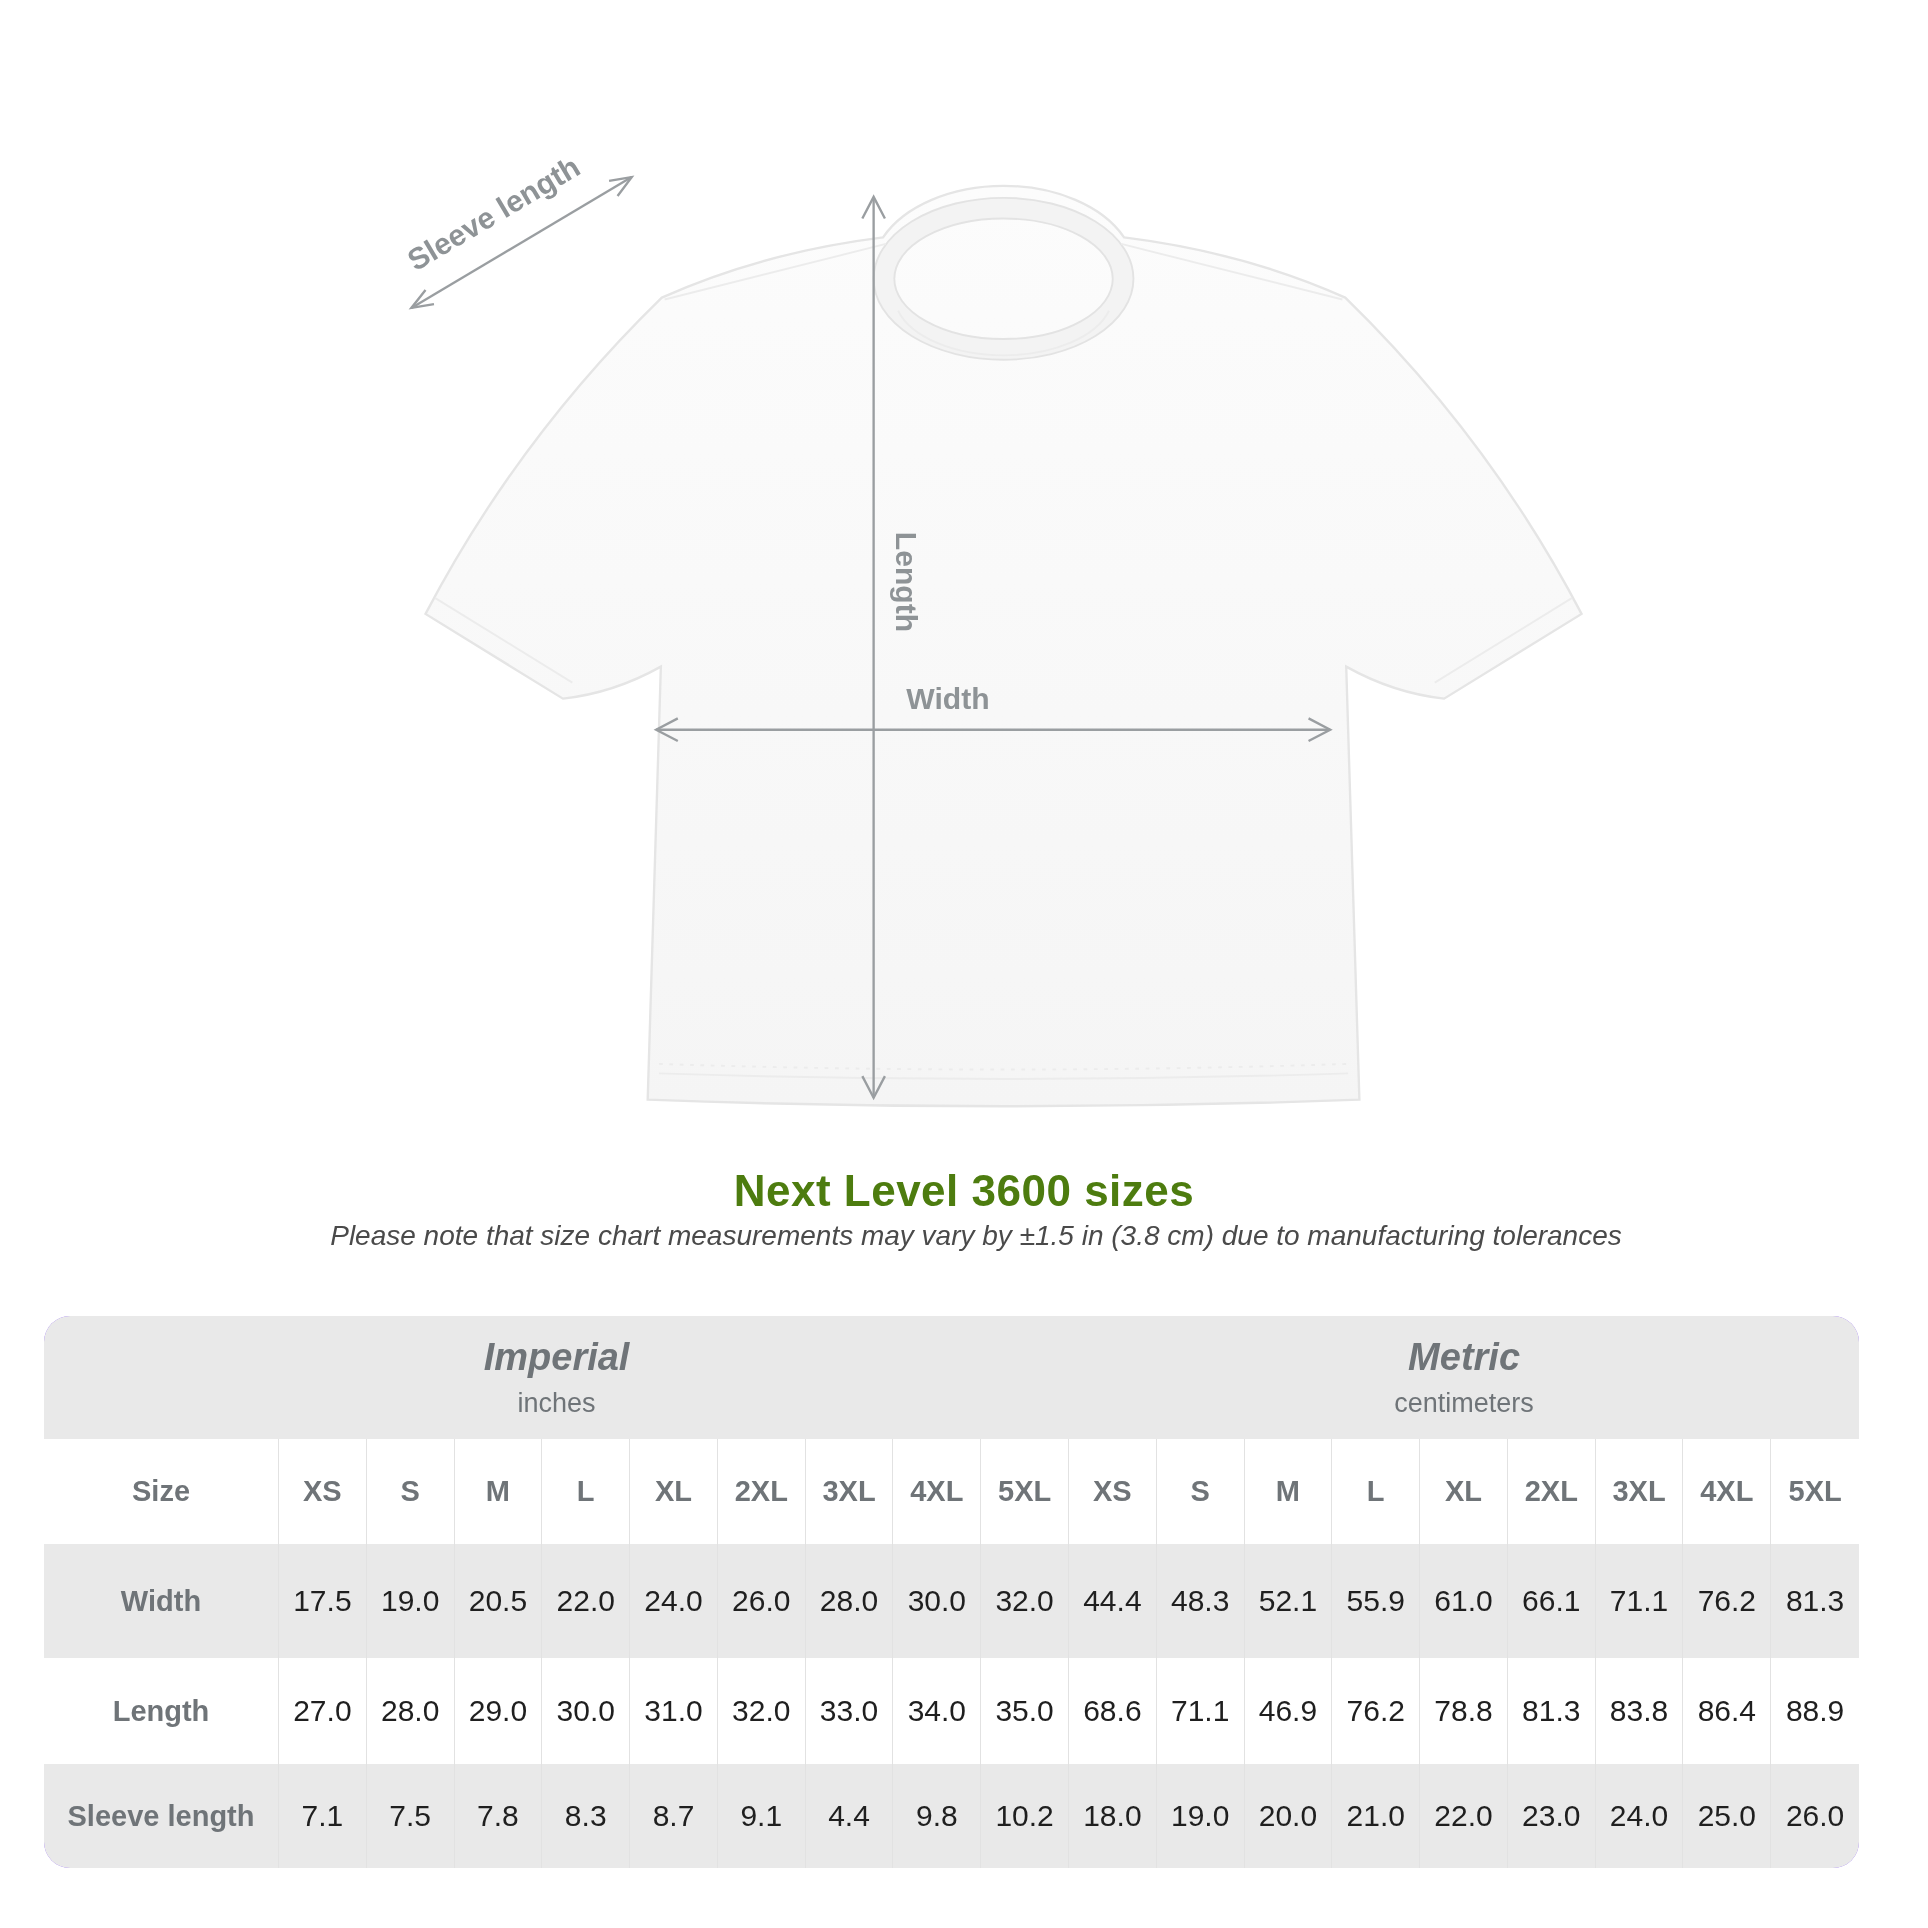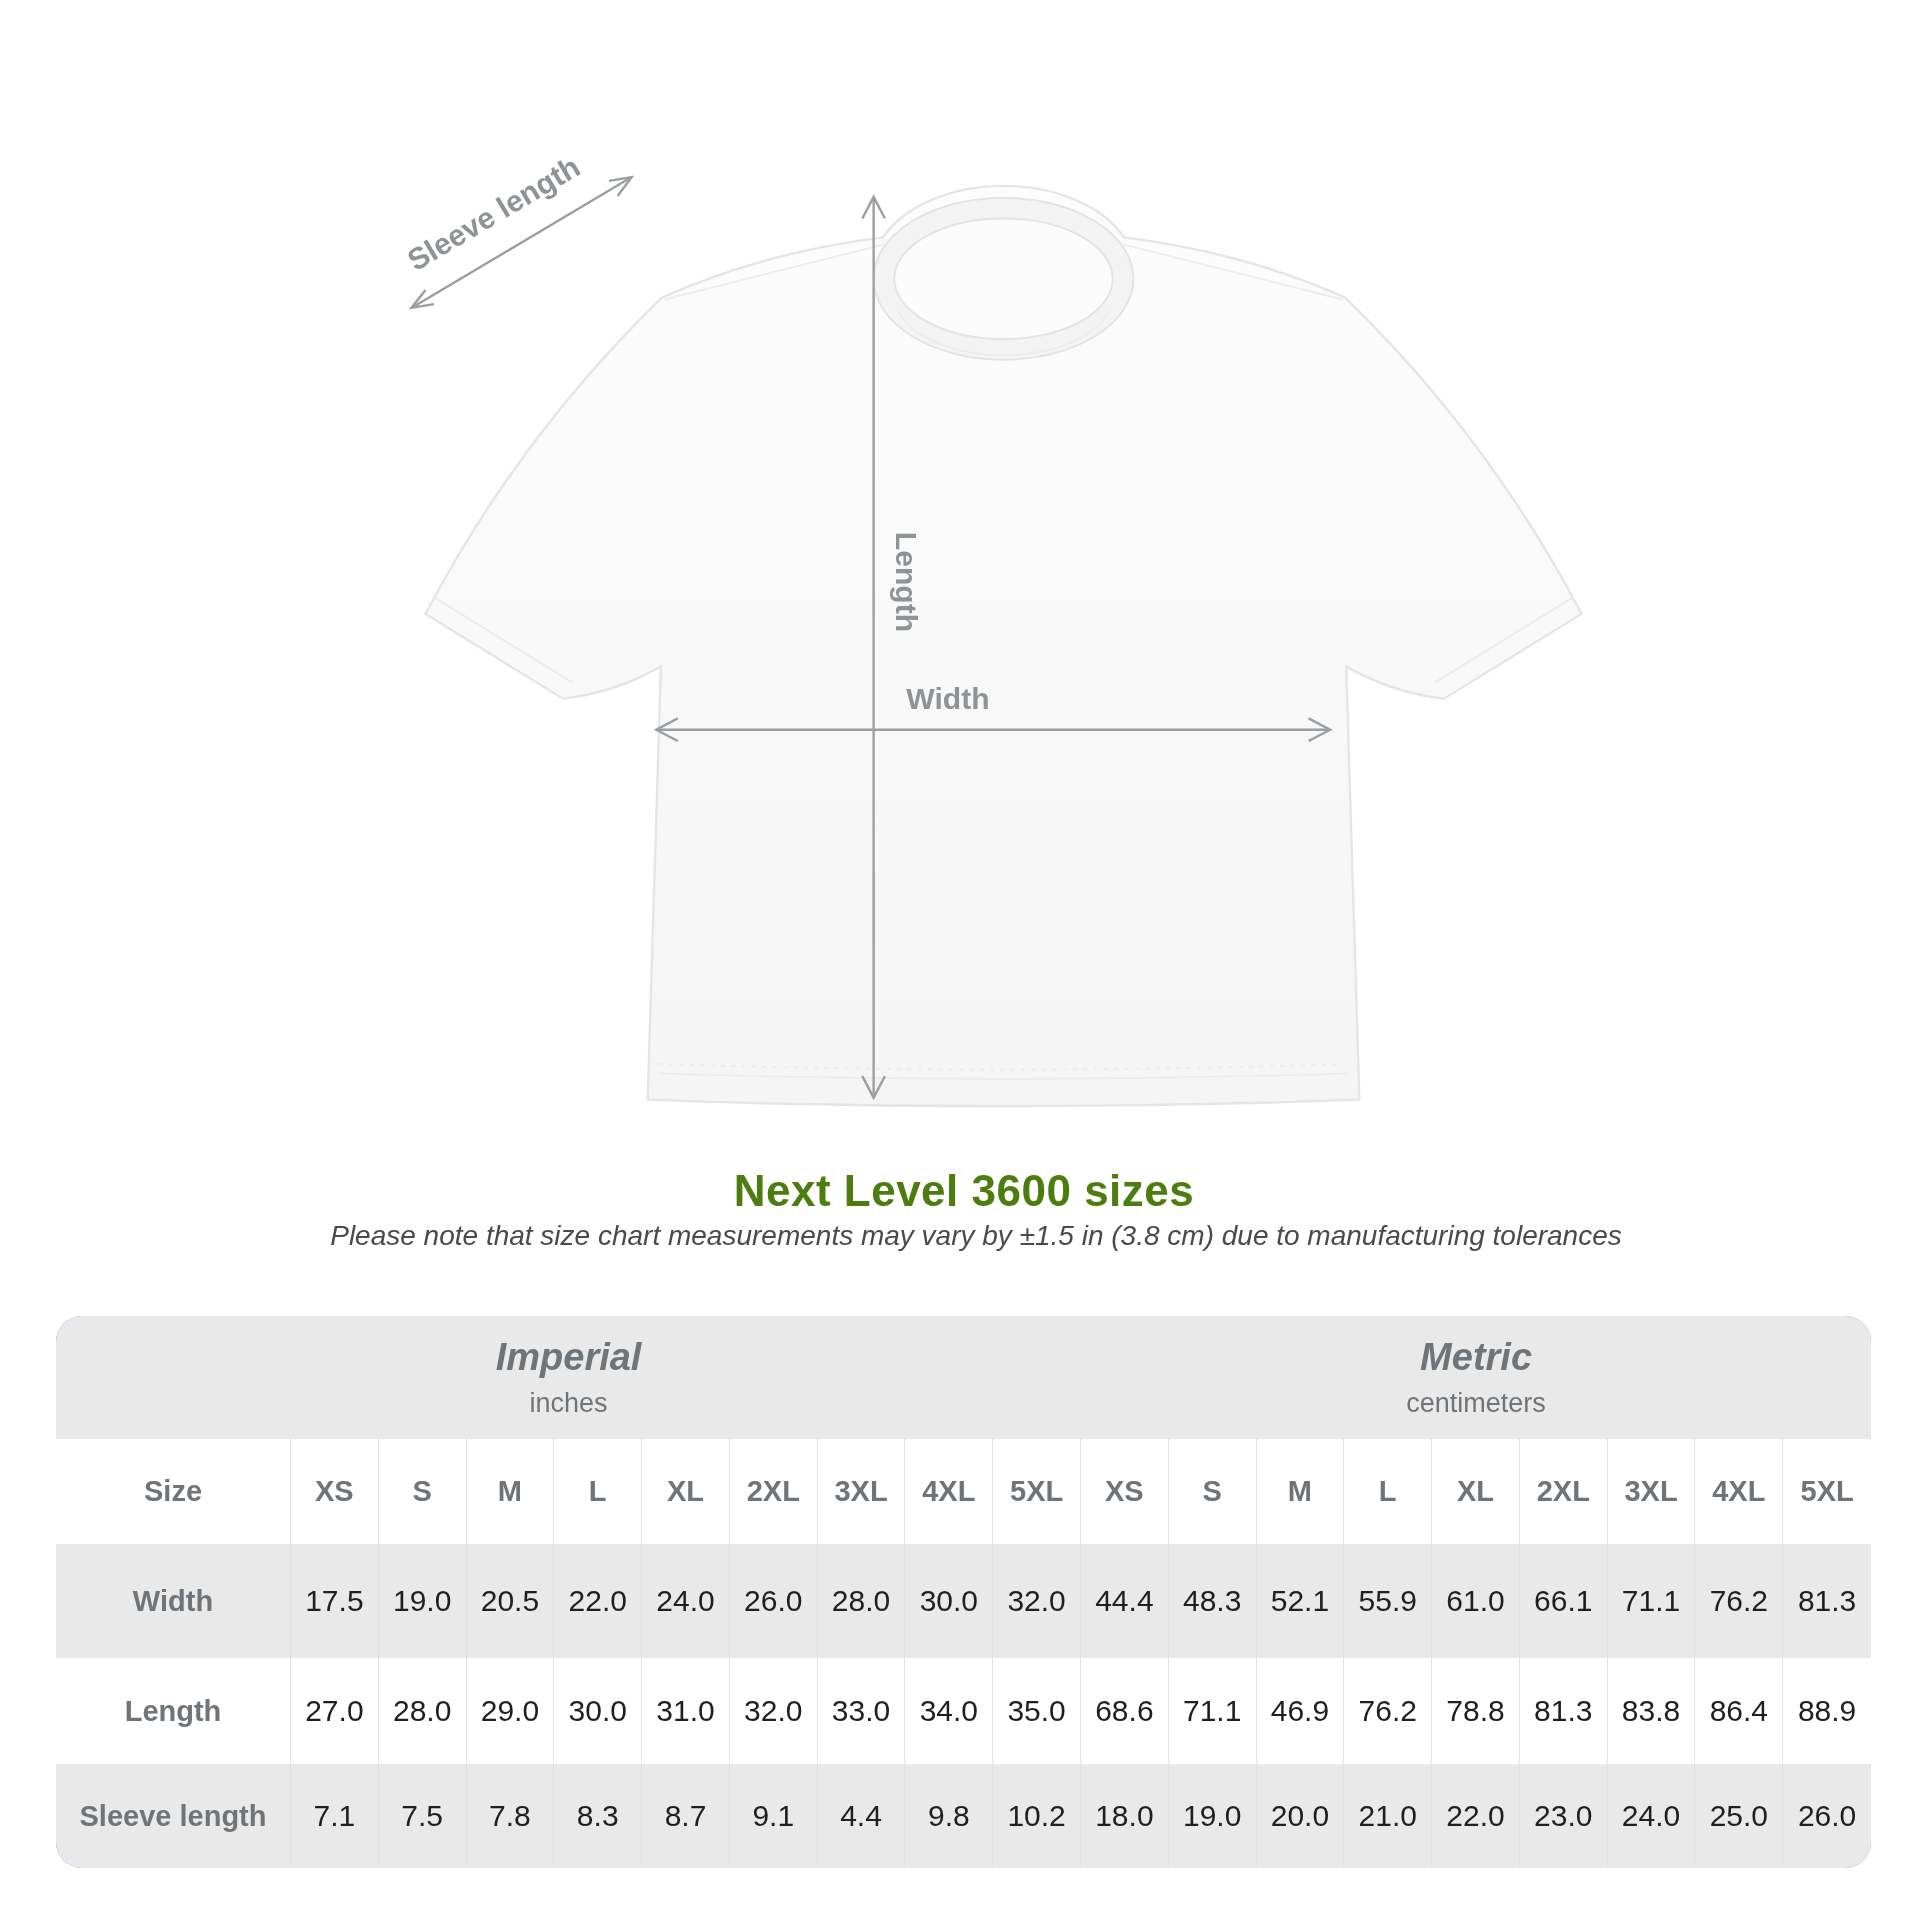--- a/index.html
+++ b/index.html
@@ -14,21 +14,21 @@
   .dim-line{stroke:#9a9ea1;stroke-width:2.5;fill:none;}
   .seam{stroke:#ececec;stroke-width:2;fill:none;}
 
   
   .title{position:absolute;left:0;top:1166px;width:1928px;text-align:center;
          font-size:44px;font-weight:700;color:#4d7c0f;letter-spacing:0.5px;}
   .subtitle{position:absolute;left:0;top:1220px;width:1928px;text-align:center;
             font-size:28px;font-style:italic;color:#4a4a4a;margin-left:12px;}
 
   
-  .size-table{position:absolute;left:56px;top:1316px;width:1815px;
+  .size-table{position:absolute;left:44px;top:1316px;width:1815px;
               border-radius:26px;overflow:hidden;background:#8b5cf6;}
   .units-row{display:flex;height:123px;background:#e9e9e9;color:#6f7478;}
   .unit-cell{display:flex;flex-direction:column;align-items:center;
              justify-content:center;gap:9.4px;}
   .unit-cell.imperial{flex:0 0 56.48%;}
   .unit-cell.metric{flex:1 1 auto;align-items:center;}
   .unit-name{font-size:38px;font-weight:700;font-style:italic;}
   .unit-sub{font-size:27px;}
 
   .grid{display:grid;width:100%;

